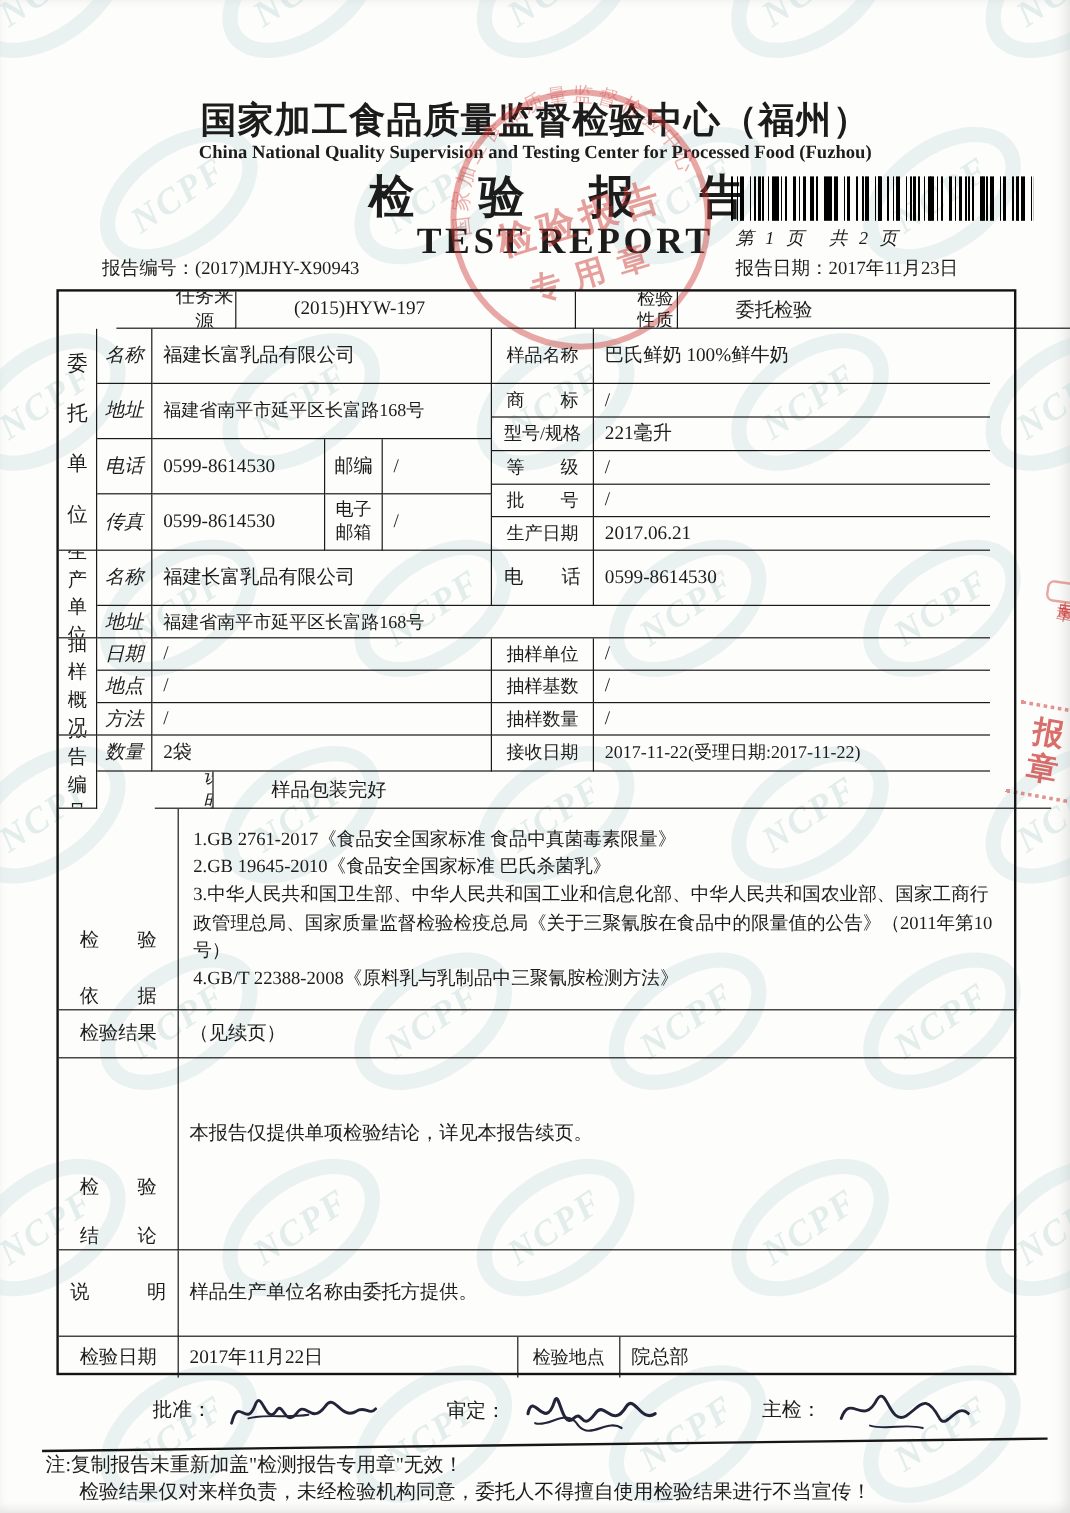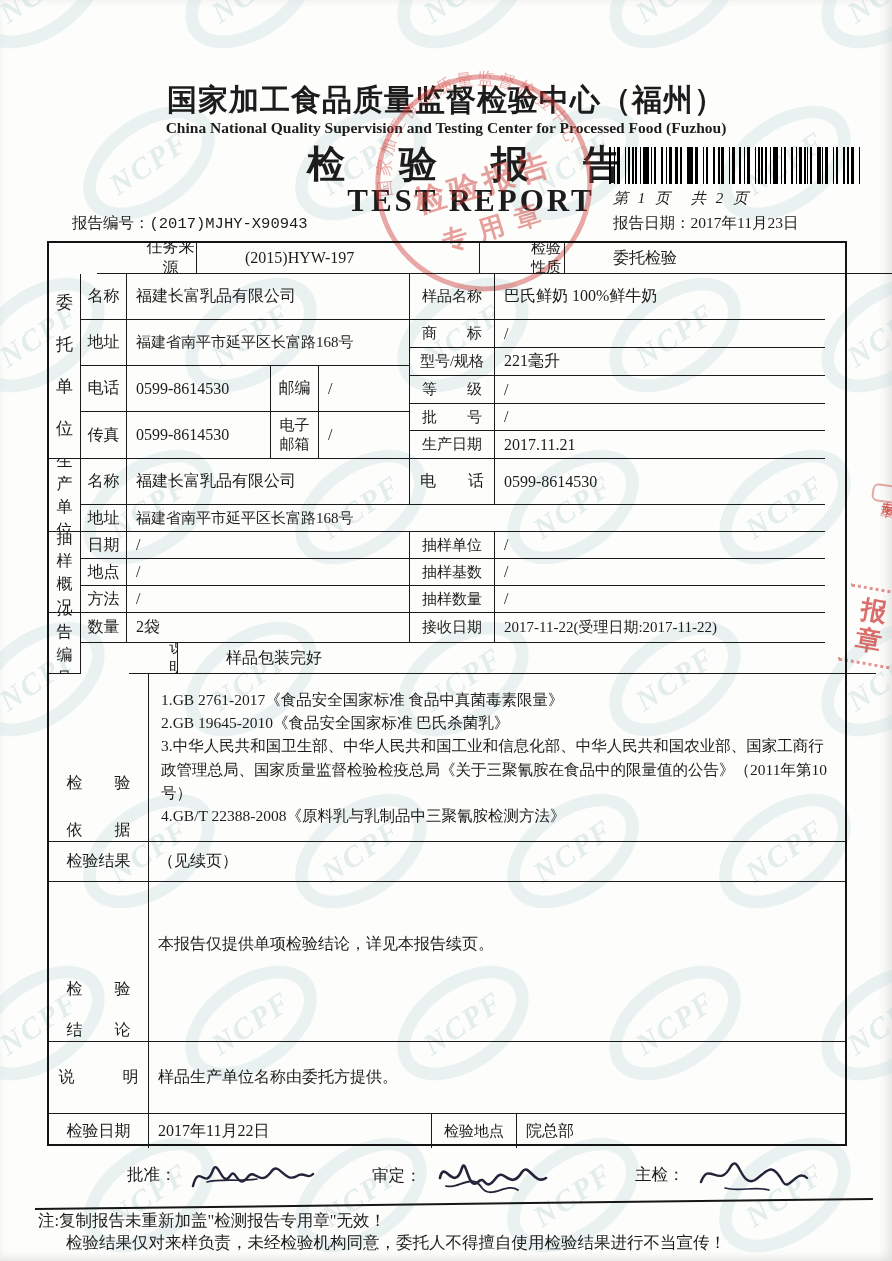--- a/index.html
+++ b/index.html
@@ -25,21 +25,21 @@
   .title-cn { position:absolute; top:139px; left:50%; transform:translateX(-50%); margin-left:22px;
             font-size:38px; font-weight:bold; letter-spacing:8px; white-space:nowrap; }
   .title-en { position:absolute; top:183px; left:50%; transform:translateX(-50%); margin-left:25px;
             font-size:31px; font-weight:bold; letter-spacing:3px; white-space:nowrap; }
   .barcode { position:absolute; left:609px; top:147px; width:252px; height:37px;
     background:
       repeating-linear-gradient(90deg,#000 0 2px,transparent 2px 5px,#000 5px 6px,transparent 6px 8px,#000 8px 11px,transparent 11px 16px,#000 16px 17px,transparent 17px 19px,#000 19px 21px,transparent 21px 26px),
       repeating-linear-gradient(90deg,transparent 0 23px,#000 23px 25px,transparent 25px 37px,#000 37px 40px,transparent 40px 43px);
   }
   .page-info { position:absolute; left:613px; top:189px; font-size:15px; letter-spacing:3px;font-style:italic; }
-  .report-no { position:absolute; left:72px; top:213px; font-size:15.5px;font-family:Liberation Mono, monospace; }
+  .report-no { position:absolute; left:85px; top:213px; font-size:15.5px; }
   .report-date { position:absolute; left:613px; top:213px; font-size:15.5px; }
   
   .stamp { position:absolute; left:358px; top:55px; opacity:0.85; pointer-events:none; }
   .edge-stamp { position:absolute; color:rgba(205,62,58,0.75); pointer-events:none; }
   .edge-stamp-1 { right:-14px; top:485px; transform:rotate(8deg);
      border:2px solid rgba(205,62,58,0.45); border-radius:6px; padding:4px 6px;
      font-size:13px; writing-mode:vertical-rl; letter-spacing:2px; }
   .edge-stamp-2 { right:-12px; top:588px; transform:rotate(10deg); font-size:26px; font-weight:bold;
      width:60px; line-height:30px; letter-spacing:6px;
      border-top:3px dotted rgba(205,62,58,0.55); border-bottom:3px dotted rgba(205,62,58,0.55);
@@ -49,21 +49,21 @@
          border:2.5px solid #141414; display:flex; flex-direction:column;
          font-size:16px; background:transparent; }
   .trow { display:flex; flex-shrink:0; }
   .col  { display:flex; flex-direction:column; flex-shrink:0; }
   .cell { border-right:1.6px solid #1a1a1a; border-bottom:1.6px solid #1a1a1a;
           display:flex; align-items:center; flex-shrink:0; overflow:hidden; }
   .cell.er { border-right:none; }
   .cell.eb { border-bottom:none; }
   .lbl { justify-content:center; text-align:center; }
   .val { padding-left:9px; }
-  .w54{width:32px;} .w46{width:46px;} .w100{width:100px;} .w144{width:144px;}
+  .w54{width:32px;} .w46{width:46px;font-style:italic;} .w100{width:100px;} .w144{width:144px;}
   .w48{width:48px;text-align:center;} .w91{width:91px;} .w283{width:283px;} .w85{width:85px;}
   .w330{width:330px;} .w329{width:329px;} .w415{width:415px;} .w744{width:744px;} .w698{width:698px;}
   .h31{height:31px;padding-left:48px;} .h185{height:185px;} .h46{height:46px;} .h47{height:47px;}
   .h28{height:28px;} .h27{height:27px;} .h73{height:73px;} .h81{height:81px;}
   .h61{height:61px;} .h30{height:30px;} .h168{height:168px;} .h40{height:40px;}
   .h160{height:160px;} .h72{height:72px;} .h34{height:34px;}
   .vlabel { font-size:17px; justify-content:center; }
   .vlabel span { width:18px; word-break:break-all; line-height:42px; text-align:center; }
   .glbl2 { justify-content:center; text-align:center; line-height:23px; }
   .glbl2 span { width:36px; word-break:break-all; }
@@ -279,21 +279,21 @@
         <div class="trow h28">
           <div class="cell lbl w85 h28 sm">等　　级</div>
           <div class="cell val w330 h28 er">/</div>
         </div>
         <div class="trow h27">
           <div class="cell lbl w85 h27 sm">批　　号</div>
           <div class="cell val w330 h27 er">/</div>
         </div>
         <div class="trow h28">
           <div class="cell lbl w85 h28 sm">生产日期</div>
-          <div class="cell val w330 h28 er">2017.11.21</div>
+          <div class="cell val w330 h28 er">2017.06.21</div>
         </div>
       </div>
     </div>
 
     <div class="trow h73">
       <div class="cell glbl2 w54 h73">
           <span>生产单位</span>
         </div>
       <div class="col w744">
         <div class="trow h46">

